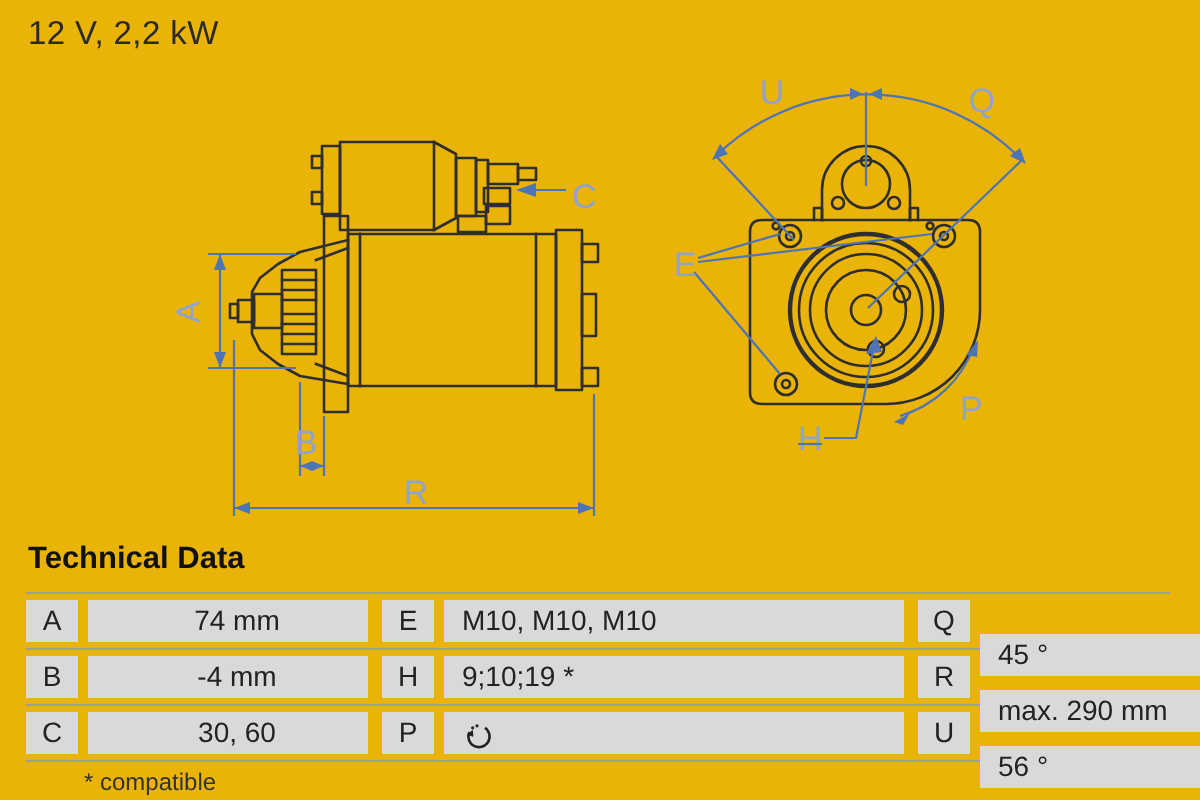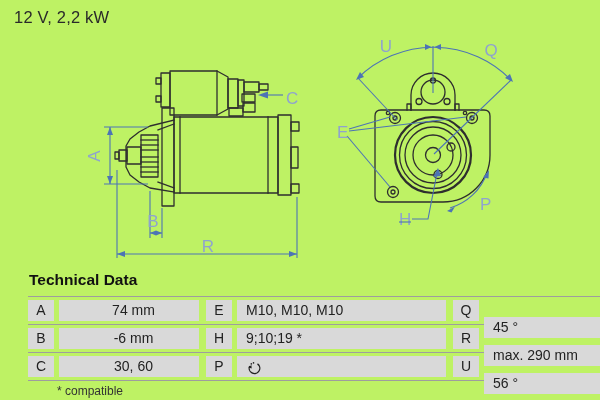--- a/index.html
+++ b/index.html
@@ -1,34 +1,34 @@
 <!DOCTYPE html>
 <html><head>
 <meta charset="utf-8">
 <style>
   html,body{margin:0;padding:0;background:#fff;}
-  .page{position:relative;width:600px;height:400px;background:#bef264;overflow:hidden;
+  .page{position:relative;width:600px;height:400px;background:#eab308;overflow:hidden;
         font-family:"Liberation Sans",sans-serif;color:#1f1f1f;}
   .title{position:absolute;left:14px;top:8px;font-size:16.5px;font-weight:500;color:#2a2a2a;letter-spacing:.2px;}
   .diagram-svg{position:absolute;left:0;top:0;}
   
   .d{fill:none;stroke:#2e2e2e;stroke-width:1.3;stroke-linejoin:round;stroke-linecap:square;}
   .dt{fill:none;stroke:#2e2e2e;stroke-width:2.2;}
   .b{fill:none;stroke:#4d74b5;stroke-width:1.1;}
   .bf{fill:#4d74b5;stroke:none;}
   .lbl{fill:#8fa3ce;font-family:"Liberation Sans",sans-serif;font-size:17px;font-weight:400;}
   
-  .tech{position:absolute;left:28px;top:271px;width:572px;}
+  .tech{position:absolute;left:13px;top:271px;width:572px;}
   .tech-heading{font-size:15.5px;font-weight:bold;color:#111;margin:0 0 7px 1px;}
   .rule{height:1px;background:#9e9e9e;}
   .trow{display:flex;align-items:center;height:21px;margin:3px 0;font-size:14px;color:#222;}
   .k{width:26px;background:#d9d9d9;text-align:center;height:21px;line-height:21px;margin-right:5px;flex:none;}
   .v{background:#d9d9d9;height:21px;line-height:21px;padding-left:9px;box-sizing:border-box;flex:none;}
   .v1{width:140px;margin-right:7px;text-align:center;}
-  .v2{width:209px;margin-right:7px;}
+  .v2{width:230px;margin-right:7px;}
   .v3{width:116px;margin-top:33px;}
   .vp{display:flex;align-items:center;}
   .footnote{font-size:12px;color:#333;margin:3px 0 0 29px;}
   .rot-icon{display:inline-block;margin-top:1px;}
 </style>
 </head>
 <body>
 
 <div class="page">
 
@@ -201,21 +201,21 @@
       <div class="k">E</div>
       <div class="v v2">M10, M10, M10</div>
       <div class="k">Q</div>
       <div class="v v3">45 °</div>
     </div>
 
     <div class="rule"></div>
 
     <div class="trow">
       <div class="k">B</div>
-      <div class="v v1">-6 mm</div>
+      <div class="v v1">-4 mm</div>
       <div class="k">H</div>
       <div class="v v2">9;10;19 *</div>
       <div class="k">R</div>
       <div class="v v3">max. 290 mm</div>
     </div>
 
     <div class="rule"></div>
 
     <div class="trow">
       <div class="k">C</div>

